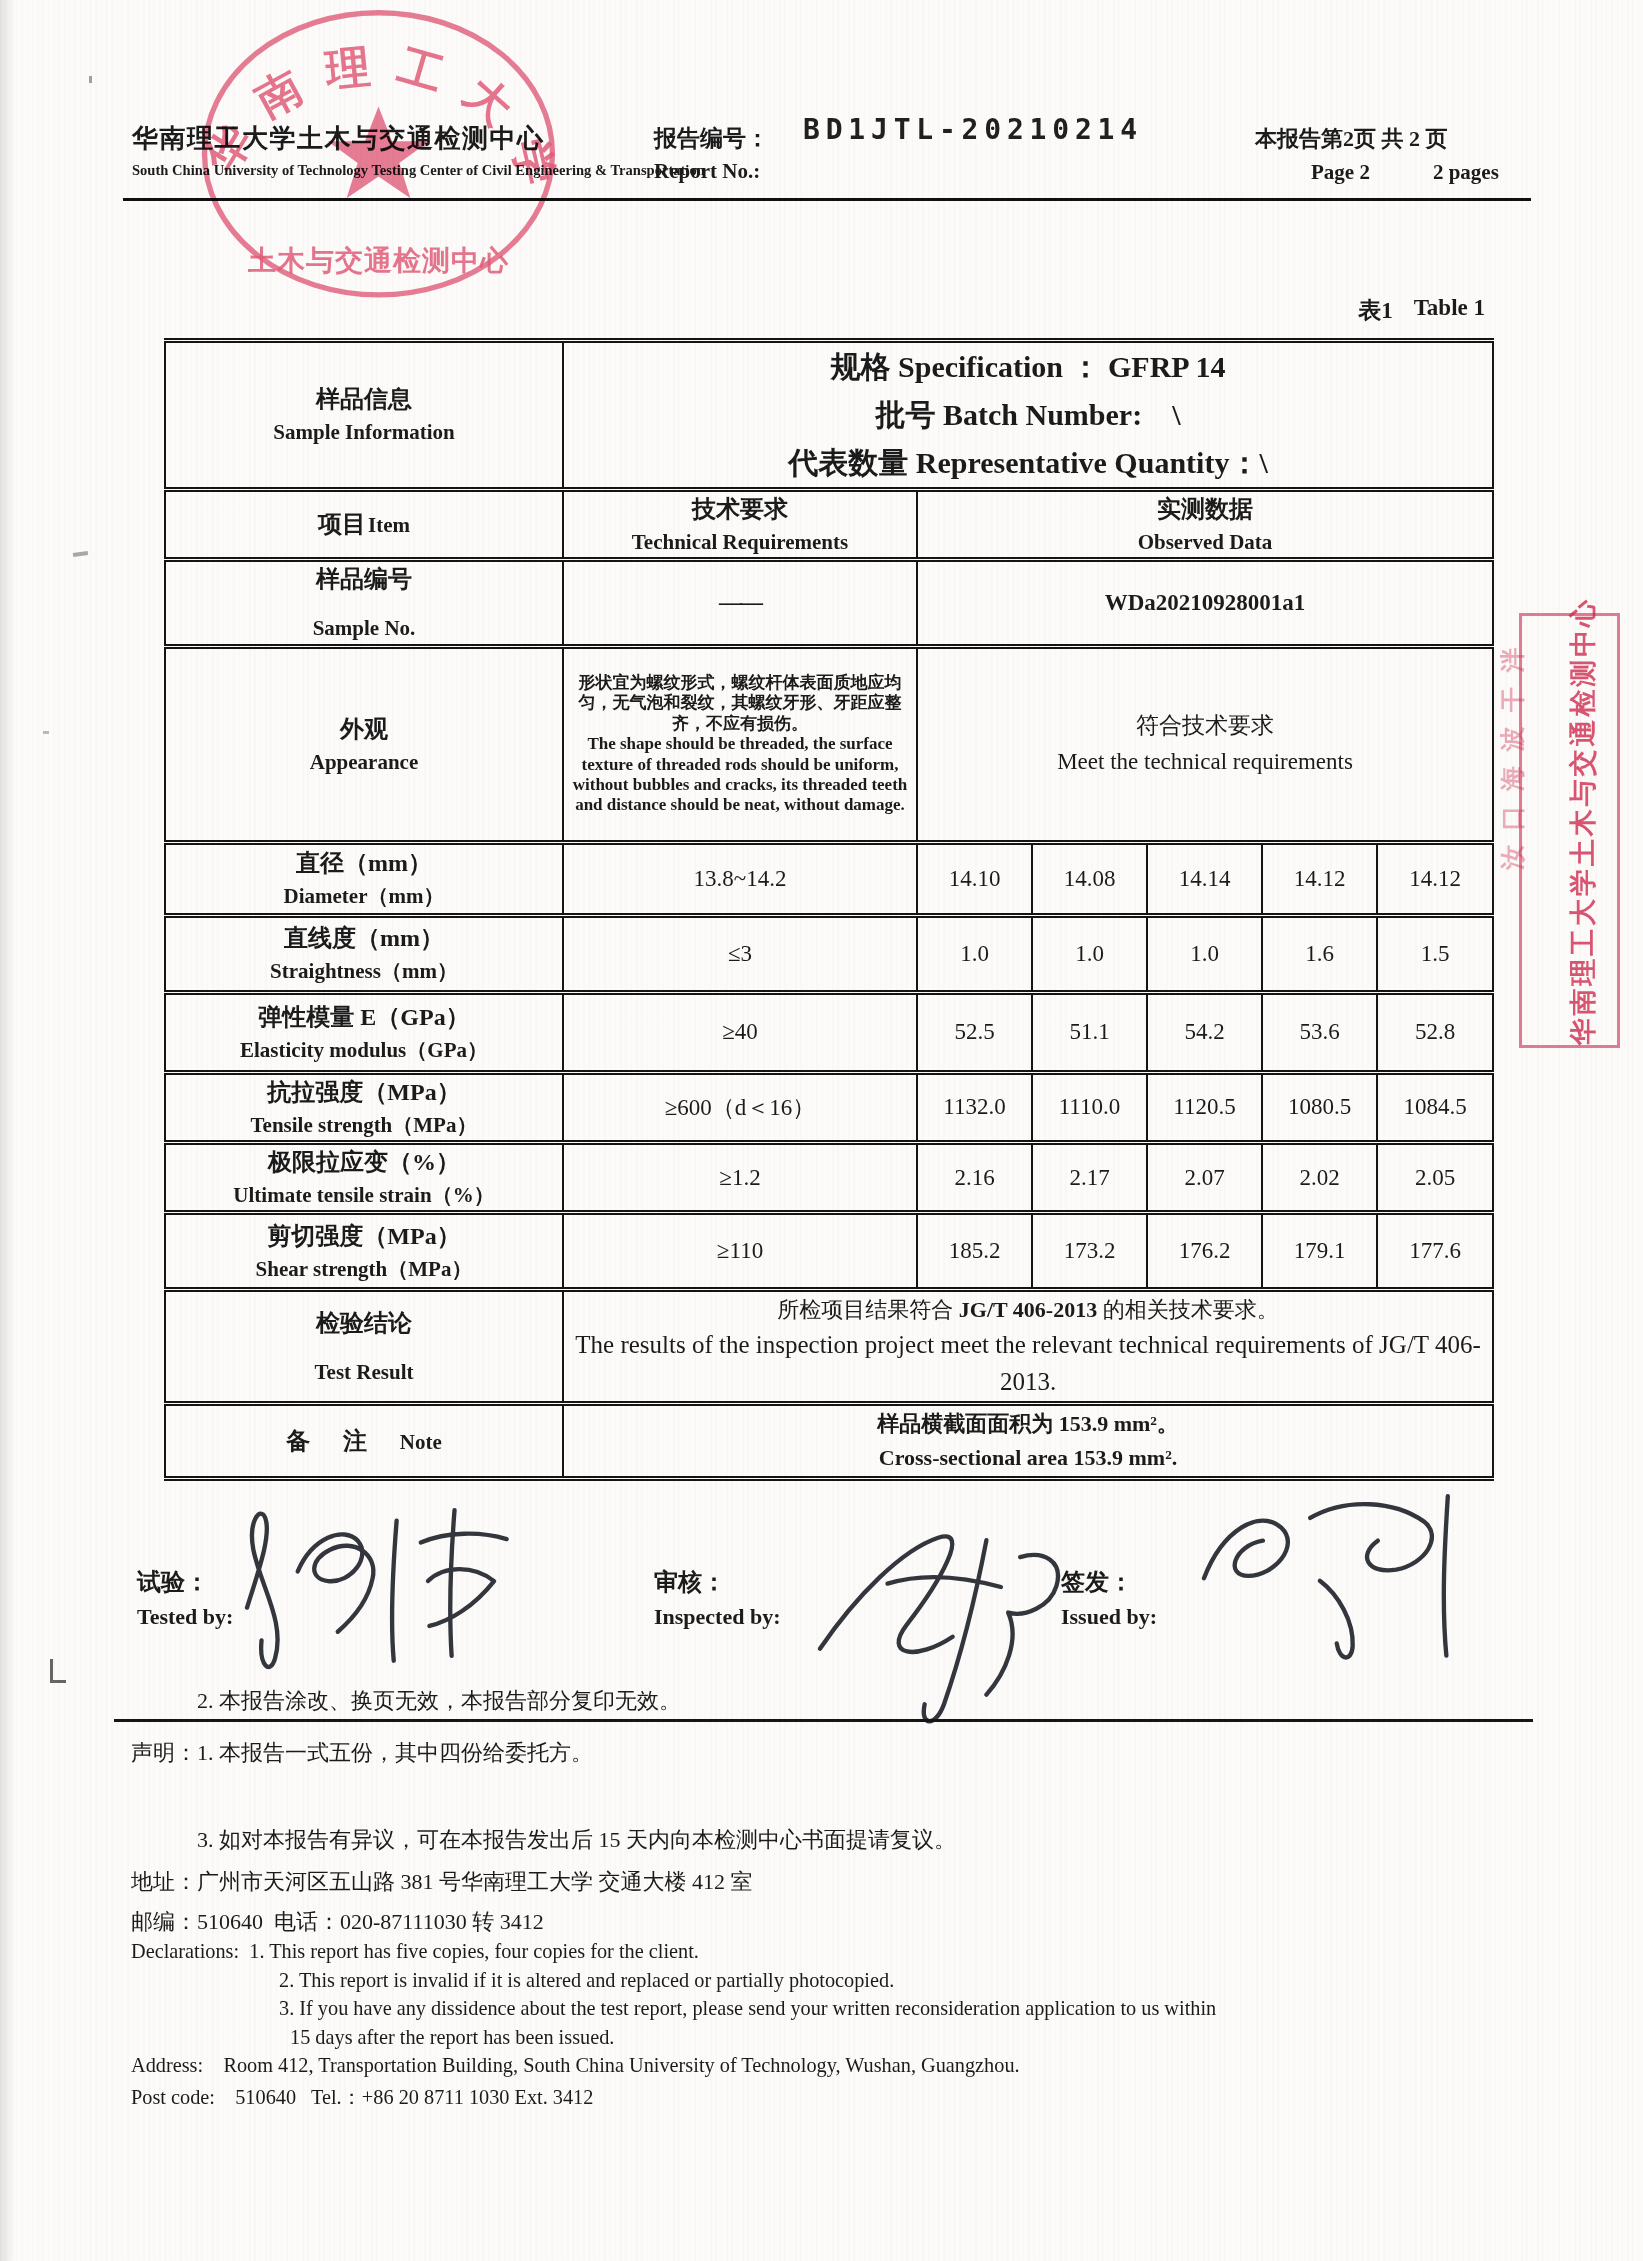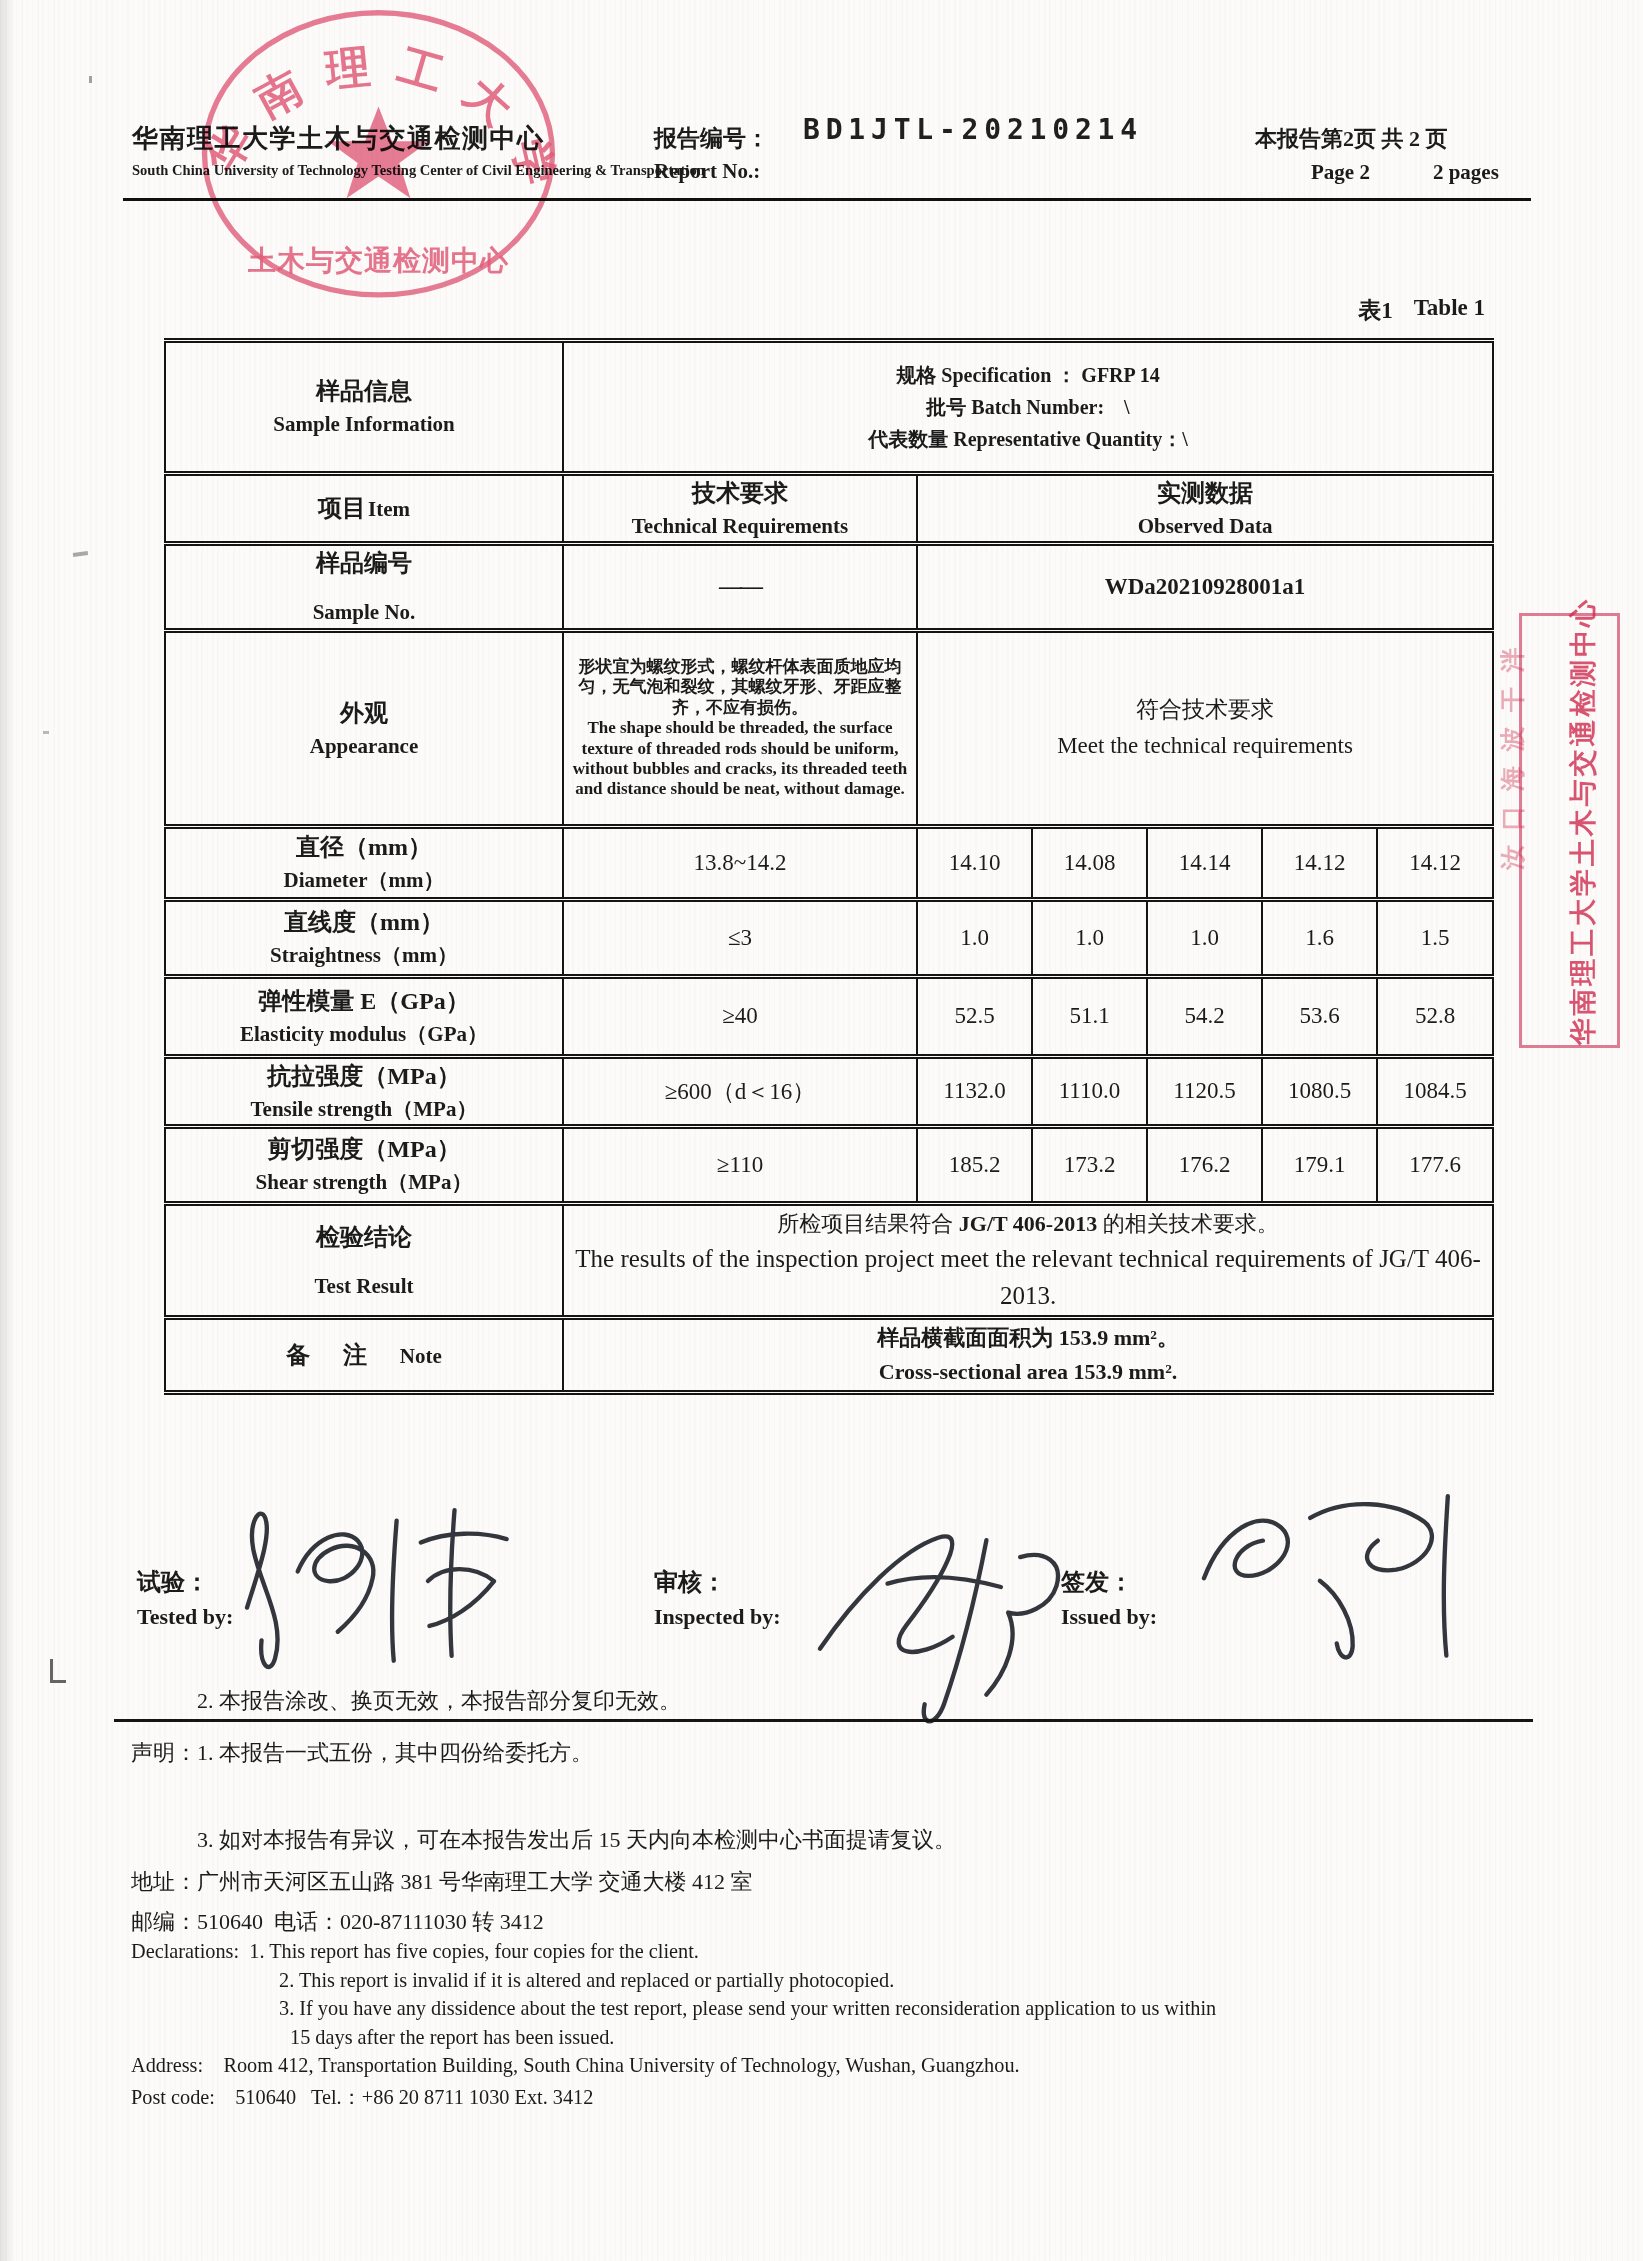--- a/index.html
+++ b/index.html
@@ -32,21 +32,21 @@
   
   table.report{position:absolute;left:164px;top:338px;width:1328px;border-collapse:collapse;
           table-layout:fixed;color:#1b1b1b;}
   table.report td{border-left:2.4px solid #141414;border-right:2.4px solid #141414;
           border-top:5.3px double #141414;border-bottom:5.3px double #141414;
           text-align:center;vertical-align:middle;padding:0 6.8px;overflow:hidden;}
   .cell-cn{font-size:24px;font-weight:bold;line-height:1.45;}
   .cell-en{font-size:21px;font-weight:bold;line-height:1.45;}
   .gap-above{margin-top:16.4px;}
   td.req,td.val{font-size:23px;}
-  td.info{text-align:left;padding-left:12.6px;font-size:20px;font-weight:bold;line-height:1.6;}
+  td.info{text-align:left;padding-left:12.6px;font-size:30px;font-weight:bold;line-height:1.6;}
   td.dense{text-align:justify;font-size:17px;font-weight:bold;line-height:1.2;padding:2.9px 5.8px;}
   td.obs-merged{font-size:23px;line-height:1.6;}
   td.result{text-align:left;font-size:22px;line-height:1.5;padding:4.8px 9.7px;}
   td.result .b{font-weight:bold;}
   td.result .en-line{font-size:25px;}
   td.notecell{text-align:left;font-size:22px;font-weight:bold;line-height:1.55;padding:4.8px 11.6px;}
   .dash{font-weight:bold;font-size:23px;letter-spacing:-1.9px;}
   .bold{font-weight:bold;}
   .note-label span{margin:0 16.4px;font-size:24px;font-weight:bold;}
   .note-label .en{font-size:21px;}
@@ -213,20 +213,32 @@
         <div class="cell-cn">抗拉强度（MPa）</div>
         <div class="cell-en">Tensile strength（MPa）</div>
       </td>
       <td class="req">≥600（d＜16）</td>
       <td class="val">1132.0</td>
       <td class="val">1110.0</td>
       <td class="val">1120.5</td>
       <td class="val">1080.5</td>
       <td class="val">1084.5</td>
     </tr>
+    <tr style="height:65px">
+      <td>
+        <div class="cell-cn">极限拉应变（%）</div>
+        <div class="cell-en">Ultimate tensile strain（%）</div>
+      </td>
+      <td class="req">≥1.2</td>
+      <td class="val">2.16</td>
+      <td class="val">2.17</td>
+      <td class="val">2.07</td>
+      <td class="val">2.02</td>
+      <td class="val">2.05</td>
+    </tr>
     <tr style="height:77px">
       <td>
         <div class="cell-cn">剪切强度（MPa）</div>
         <div class="cell-en">Shear strength（MPa）</div>
       </td>
       <td class="req">≥110</td>
       <td class="val">185.2</td>
       <td class="val">173.2</td>
       <td class="val">176.2</td>
       <td class="val">179.1</td>

